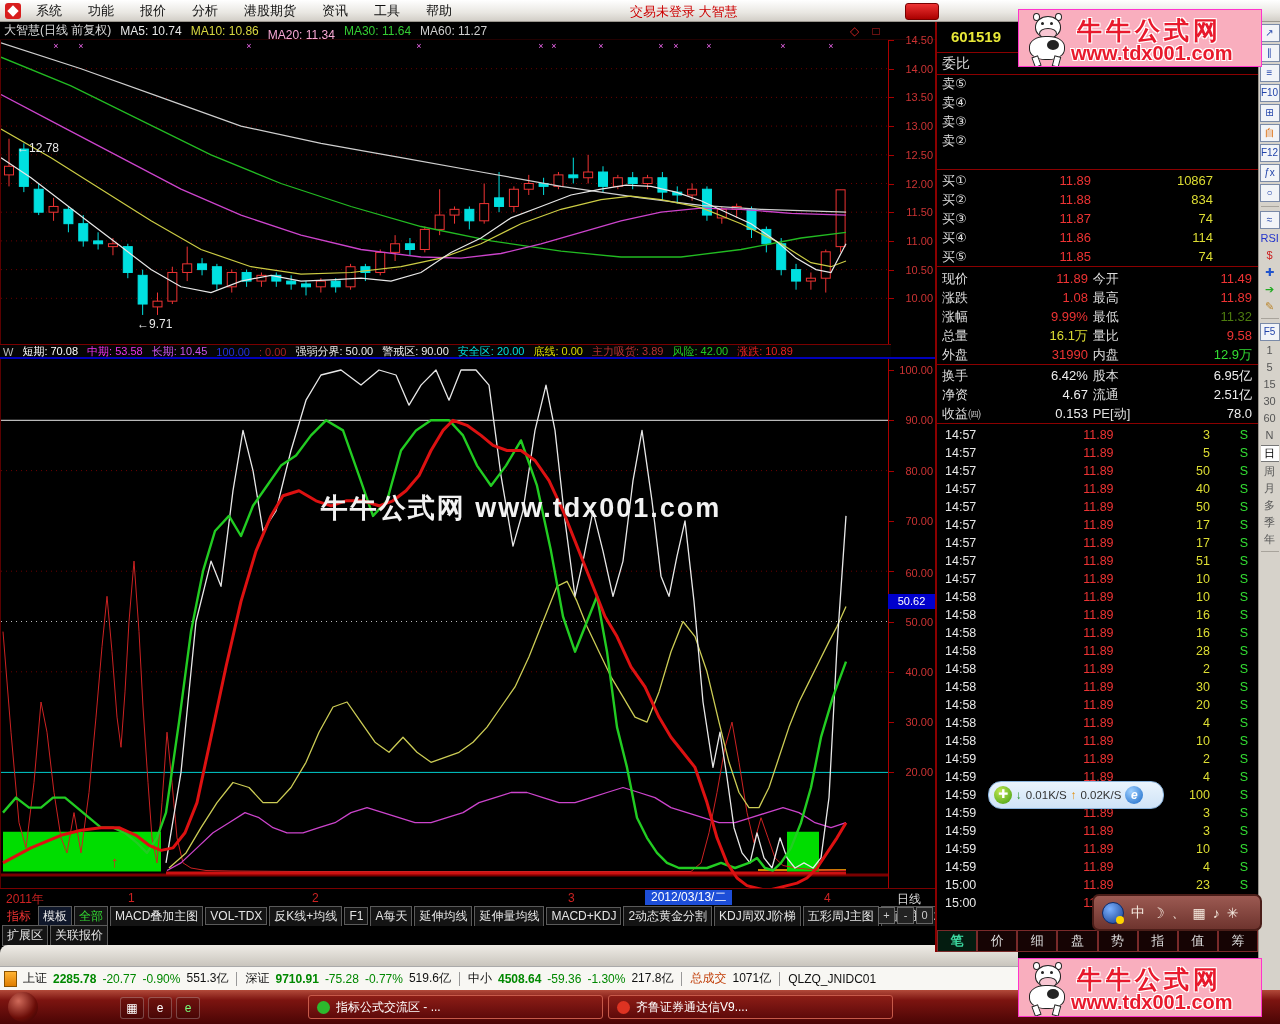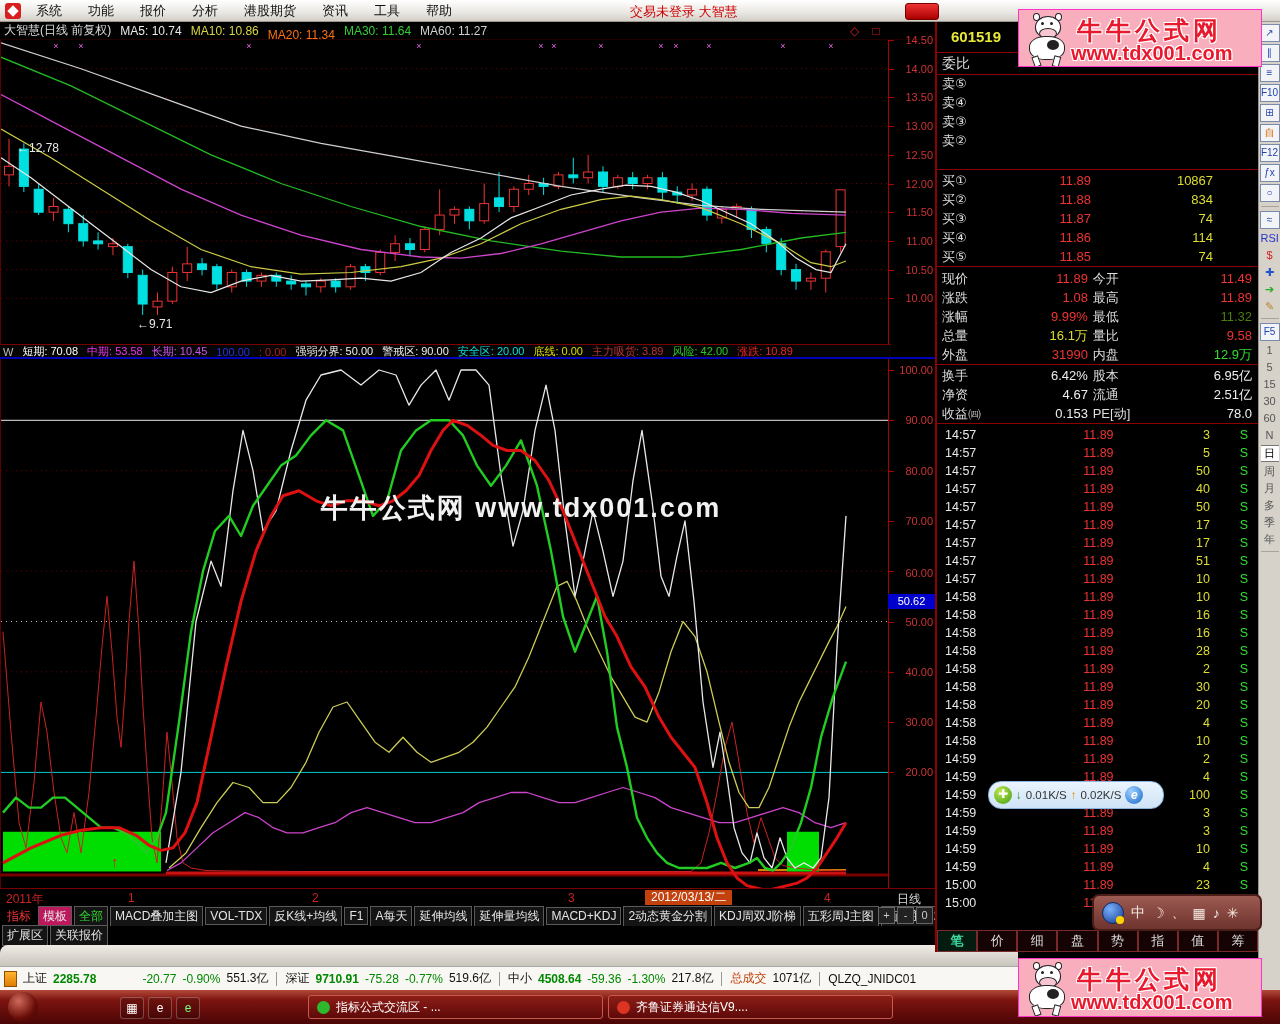--- a/index.html
+++ b/index.html
@@ -25,21 +25,21 @@
               display:flex;gap:9px;padding-left:3px;align-items:center;font-size:11px;white-space:nowrap;overflow:hidden}
   #ind-blue-line{left:0;top:357px;width:935px;height:2px;background:#0000bb}
   #ind-chart{left:0;top:359px;width:888px;height:529px;border-left:1px solid #5a0000}
   #ind-axis{left:888px;top:359px;width:47px;height:529px;background:#000;border-left:1px solid #aa0000}
   .axis-label{position:absolute;right:3px;color:#cc3333;font-size:11px}
   .axis-tick{position:absolute;left:0;width:5px;height:1px;background:#aa0000}
   #cursor-tag{left:888px;top:594px;width:47px;height:15px;background:#0000cc;color:#fff;font-size:11px;text-align:center;line-height:15px}
   
   #date-row{left:0;top:888px;width:935px;height:18px;background:#000;border-top:1px solid #7a0000;font-size:12px}
   .date-item{position:absolute;top:2px;color:#cc2222}
-  #date-sel{position:absolute;top:1px;background:#c2410c;color:#fff;padding:0 6px;height:15px;line-height:15px}
+  #date-sel{position:absolute;top:1px;background:#1d4ed8;color:#fff;padding:0 6px;height:15px;line-height:15px}
   #tab-row1{left:0;top:906px;width:935px;height:20px;background:#000;display:flex;gap:2px;align-items:center;padding-left:2px;box-sizing:border-box}
   #tab-row2{left:0;top:926px;width:935px;height:19px;background:#000;display:flex;gap:2px;align-items:center;padding-left:2px;box-sizing:border-box}
   .ind-tab{background:#141414;border:1px solid #5a5a5a;color:#e5e5e5;font-size:12px;padding:1px 4px;white-space:nowrap}
   .ind-tab.plain{background:none;border-color:transparent}
   #tab-mini{position:absolute;right:2px;top:1px;display:flex;gap:2px}
   .mini-btn{width:15px;height:15px;background:#222;border:1px solid #666;color:#ccc;text-align:center;line-height:15px;font-size:11px}
   
   #win-edge{left:0;top:945px;width:1018px;height:21px;background:linear-gradient(#efece6,#c9c5bd);border-top-left-radius:8px}
   #status-bar{left:0;top:966px;width:1018px;height:24px;background:#f8f7f3;border-top:1px solid #aaa;
               display:flex;align-items:center;gap:6px;padding-left:4px;box-sizing:border-box;font-size:12px}
@@ -126,21 +126,21 @@
     <span class="menu-item">帮助</span>
   </div>
 <div id="app-logo" class="abs"></div>
 <div id="login-status" class="abs">交易未登录 大智慧</div>
 <div id="trade-pill" class="abs"></div>
 
 <div id="chart-title" class="abs">
     <span style="color: rgb(221, 221, 221);">大智慧(日线 前复权)</span>
     <span style="color: rgb(232, 232, 232);">MA5: 10.74</span>
     <span style="color: rgb(216, 216, 64);">MA10: 10.86</span>
-    <span style="color: #f97316; margin-top: 9px;">MA20: 11.34</span>
+    <span style="color: #f9a8d4; margin-top: 9px;">MA20: 11.34</span>
     <span style="color: rgb(51, 204, 51);">MA30: 11.64</span>
     <span style="color: rgb(207, 207, 207);">MA60: 11.27</span>
   </div>
 <div id="title-icons" class="abs">◇ □</div>
 
 <svg id="main-chart" class="abs" viewBox="0 0 888 304">
     <line x1="0" y1="28.7" x2="888" y2="28.7" stroke="#6b0000" stroke-width="1" stroke-dasharray="1 4"></line>
     <line x1="0" y1="57.4" x2="888" y2="57.4" stroke="#6b0000" stroke-width="1" stroke-dasharray="1 4"></line>
     <line x1="0" y1="86.1" x2="888" y2="86.1" stroke="#6b0000" stroke-width="1" stroke-dasharray="1 4"></line>
     <line x1="0" y1="114.8" x2="888" y2="114.8" stroke="#6b0000" stroke-width="1" stroke-dasharray="1 4"></line>
@@ -369,21 +369,21 @@
     <span class="date-item" style="left: 6px;">2011年</span>
     <span class="date-item" style="left: 128px;">1</span>
     <span class="date-item" style="left: 312px;">2</span>
     <span class="date-item" style="left: 568px;">3</span>
     <span class="date-item" style="left: 824px;">4</span>
     <span class="date-item" style="left: 897px; color: rgb(221, 221, 221);">日线</span>
     <span id="date-sel" style="left: 645px;">2012/03/13/二</span>
   </div>
 <div id="tab-row1" class="abs">
     <span class="ind-tab plain" style="color: rgb(238, 51, 51);">指标</span>
-    <span class="ind-tab" style="background: #be185d;">模板</span>
+    <span class="ind-tab" style="background: #0f172a;">模板</span>
     <span class="ind-tab" style="color: rgb(51, 221, 51);">全部</span>
     <span class="ind-tab">MACD叠加主图</span>
     <span class="ind-tab">VOL-TDX</span>
     <span class="ind-tab">反K线+均线</span>
     <span class="ind-tab">F1</span>
     <span class="ind-tab">A每天</span>
     <span class="ind-tab">延伸均线</span>
     <span class="ind-tab">延伸量均线</span>
     <span class="ind-tab">MACD+KDJ</span>
     <span class="ind-tab">2动态黄金分割</span>
@@ -399,21 +399,21 @@
 <div id="tab-row2" class="abs">
     <span class="ind-tab">扩展区</span>
     <span class="ind-tab">关联报价</span>
   </div>
 
 <div id="win-edge" class="abs"></div>
 <div id="status-bar" class="abs">
     <span id="doc-icon"></span>
     <span style="color: rgb(17, 17, 17); font-weight: normal;">上证</span>
     <span style="color: rgb(0, 136, 0); font-weight: bold;">2285.78</span>
-    <span style="color: rgb(0, 136, 0); font-weight: normal; margin-left: 40px;">-20.77</span>
+    <span style="color: rgb(0, 136, 0); font-weight: normal;">-20.77</span>
     <span style="color: rgb(0, 136, 0); font-weight: normal;">-0.90%</span>
     <span style="color: rgb(17, 17, 17); font-weight: normal;">551.3亿</span>
     <span class="st-sep"></span>
     <span style="color: rgb(17, 17, 17); font-weight: normal;">深证</span>
     <span style="color: rgb(0, 136, 0); font-weight: bold;">9710.91</span>
     <span style="color: rgb(0, 136, 0); font-weight: normal;">-75.28</span>
     <span style="color: rgb(0, 136, 0); font-weight: normal;">-0.77%</span>
     <span style="color: rgb(17, 17, 17); font-weight: normal;">519.6亿</span>
     <span class="st-sep"></span>
     <span style="color: rgb(17, 17, 17); font-weight: normal;">中小</span>

